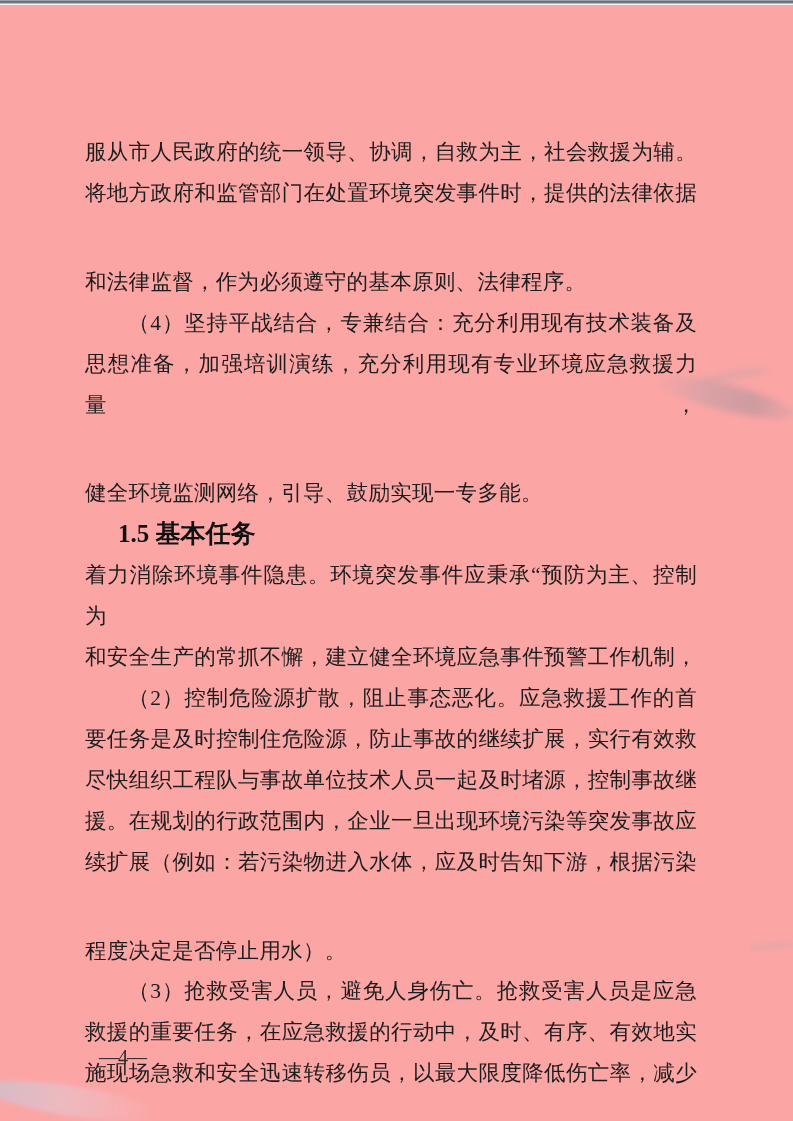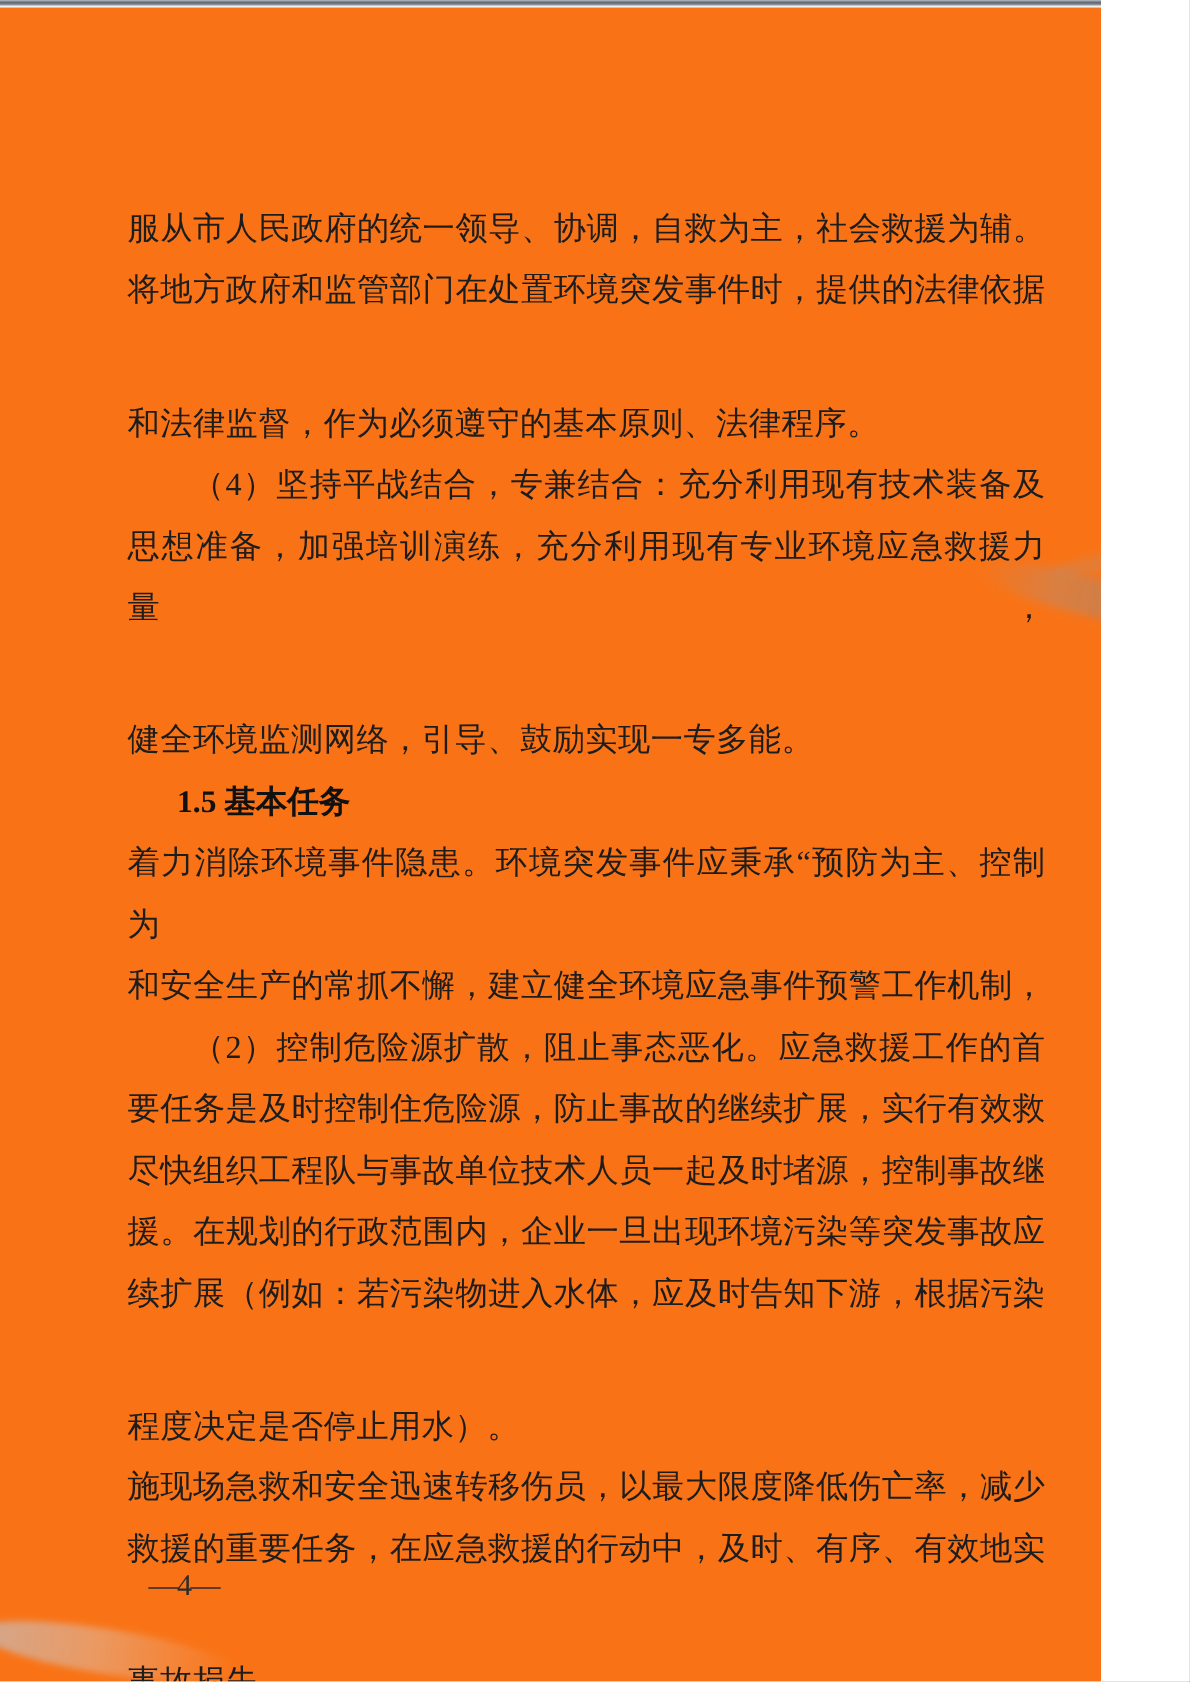--- a/index.html
+++ b/index.html
@@ -2,23 +2,23 @@
 <html><head>
 <meta charset="utf-8">
 <style>
   html, body {
     margin: 0;
     padding: 0;
     background: #ffffff;
   }
   .page {
     position: relative;
-    width: 734px;
+    width: 793px;
     height: 1121px;
-    background: #f97316;
+    background: #fca5a5;
     overflow: hidden;
     font-family: "Liberation Serif", "DejaVu Serif", serif;
     color: #1d1d1d;
   }
   
   .scan-top-edge {
     position: absolute;
     top: 0; left: 0; right: 0;
     height: 5px;
     background: linear-gradient(to bottom,
@@ -38,21 +38,21 @@
     text-align-last: justify;
     text-justify: inter-ideograph;
     letter-spacing: 0.3px;
     white-space: normal;
   }
   .line.end { text-align-last: left; margin-top: 48px; }
   .line.ind { padding-left: 43px; }
   .heading {
     margin: 0;
     padding-left: 33px;
-    font-size: 21px;
+    font-size: 25px;
     line-height: 40.9px;
     font-weight: bold;
     color: #111111;
   }
   .page-number {
     position: absolute;
     left: 99px;
     top: 1046px;
     font-size: 20px;
     letter-spacing: -1px;
@@ -137,22 +137,23 @@
     <div class="para">
       <div class="line ind">（2）控制危险源扩散，阻止事态恶化。应急救援工作的首</div>
       <div class="line">要任务是及时控制住危险源，防止事故的继续扩展，实行有效救</div>
       <div class="line">尽快组织工程队与事故单位技术人员一起及时堵源，控制事故继</div>
       <div class="line">援。在规划的行政范围内，企业一旦出现环境污染等突发事故应</div>
       <div class="line">续扩展（例如：若污染物进入水体，应及时告知下游，根据污染</div>
       <div class="line end">程度决定是否停止用水）。</div>
     </div>
 
     <div class="para">
+      <div class="line ind">（3）抢救受害人员，避免人身伤亡。抢救受害人员是应急</div>
+      <div class="line">救援的重要任务，在应急救援的行动中，及时、有序、有效地实</div>
       <div class="line">施现场急救和安全迅速转移伤员，以最大限度降低伤亡率，减少</div>
-      <div class="line">救援的重要任务，在应急救援的行动中，及时、有序、有效地实</div>
       <div class="line end">事故损失。</div>
     </div>
 
   </main>
 
   <div class="page-number">—4—</div>
 
 </div>
 
 </body></html>

